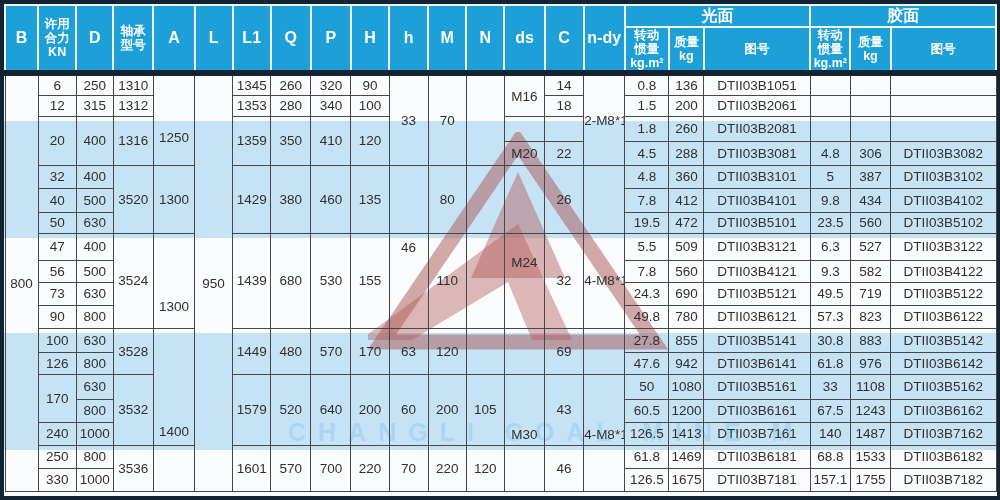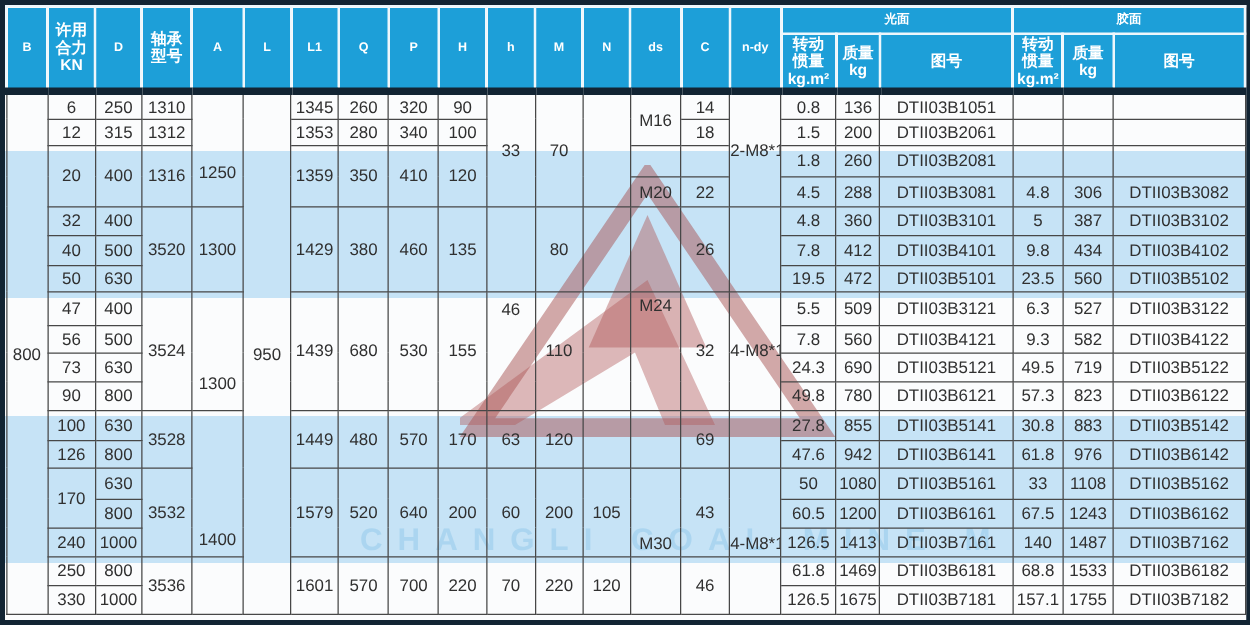--- a/index.html
+++ b/index.html
@@ -18,21 +18,21 @@
   #wm .cn{position:absolute;left:264px;top:348px;font-size:64px;font-weight:bold;
           letter-spacing:16px;color:rgba(230,244,253,0.55);white-space:nowrap;}
   #wm .en{position:absolute;left:288px;top:418px;font-size:25px;font-weight:bold;
           letter-spacing:12px;color:rgba(150,202,235,0.55);white-space:nowrap;}
   #wm svg{position:absolute;left:368px;top:132px;}
   table{position:absolute;left:4px;top:4px;width:993px;z-index:2;border-collapse:collapse;
         table-layout:fixed;background:transparent;}
   th{background:#1d9fd8;color:#ffffff;font-weight:bold;border:2px solid #eef7fc;
      padding:0;text-align:center;vertical-align:middle;font-size:12.5px;line-height:1.13;
      white-space:pre-line;overflow:hidden;}
-  th.big{font-size:10px;}
+  th.big{font-size:16px;}
   th.bot{border-bottom:6px solid #122433;}
   td{border:1.6px solid #474747;background:transparent;padding:0;margin:0;
      text-align:center;vertical-align:middle;font-size:13.5px;color:#303030;
      white-space:nowrap;overflow:hidden;}
 </style>
 </head>
 <body>
 
 <div id="root">
   <div id="bands"></div>
@@ -225,21 +225,21 @@
           <td>400</td>
           <td rowspan="4">3524</td>
           <td rowspan="4" style="vertical-align: bottom; padding-bottom: 14px;">1300</td>
           <td rowspan="4">1439</td>
           <td rowspan="4">680</td>
           <td rowspan="4">530</td>
           <td rowspan="4">155</td>
           <td rowspan="4" style="vertical-align: top; padding-top: 6px;">46</td>
           <td rowspan="4">110</td>
           <td rowspan="4"></td>
-          <td rowspan="4" style="vertical-align: top; padding-top: 3px;">M24</td>
+          <td rowspan="4" style="vertical-align: top; padding-top: 21px;">M24</td>
           <td rowspan="4">32</td>
           <td rowspan="4">4-M8*1</td>
           <td>5.5</td>
           <td>509</td>
           <td>DTII03B3121</td>
           <td>6.3</td>
           <td>527</td>
           <td>DTII03B3122</td>
         </tr>
         <tr style="height: 22px;">

